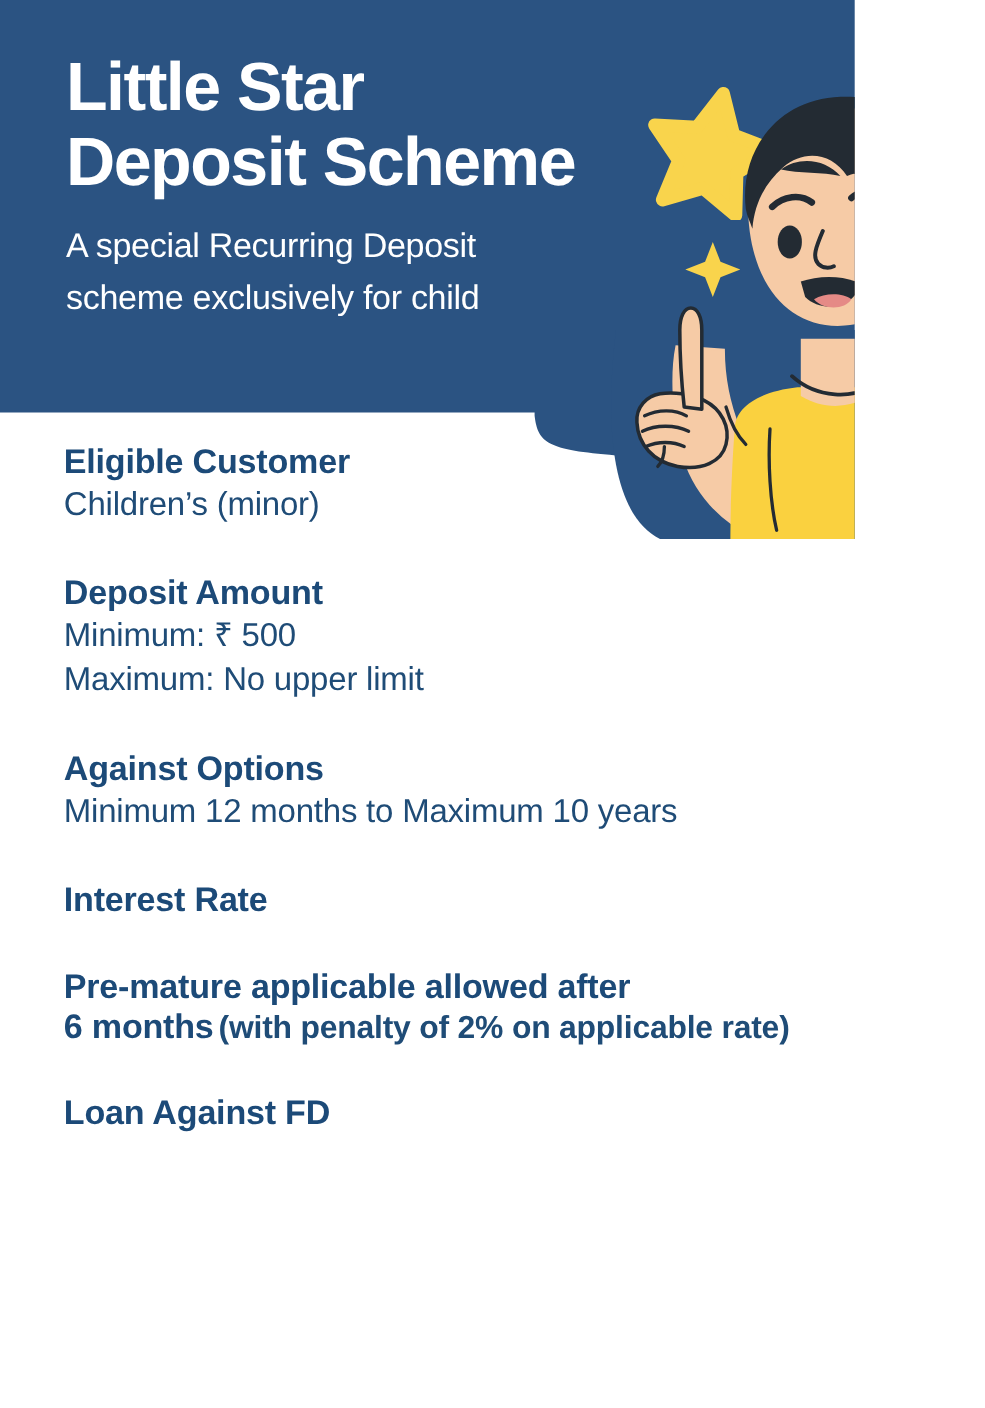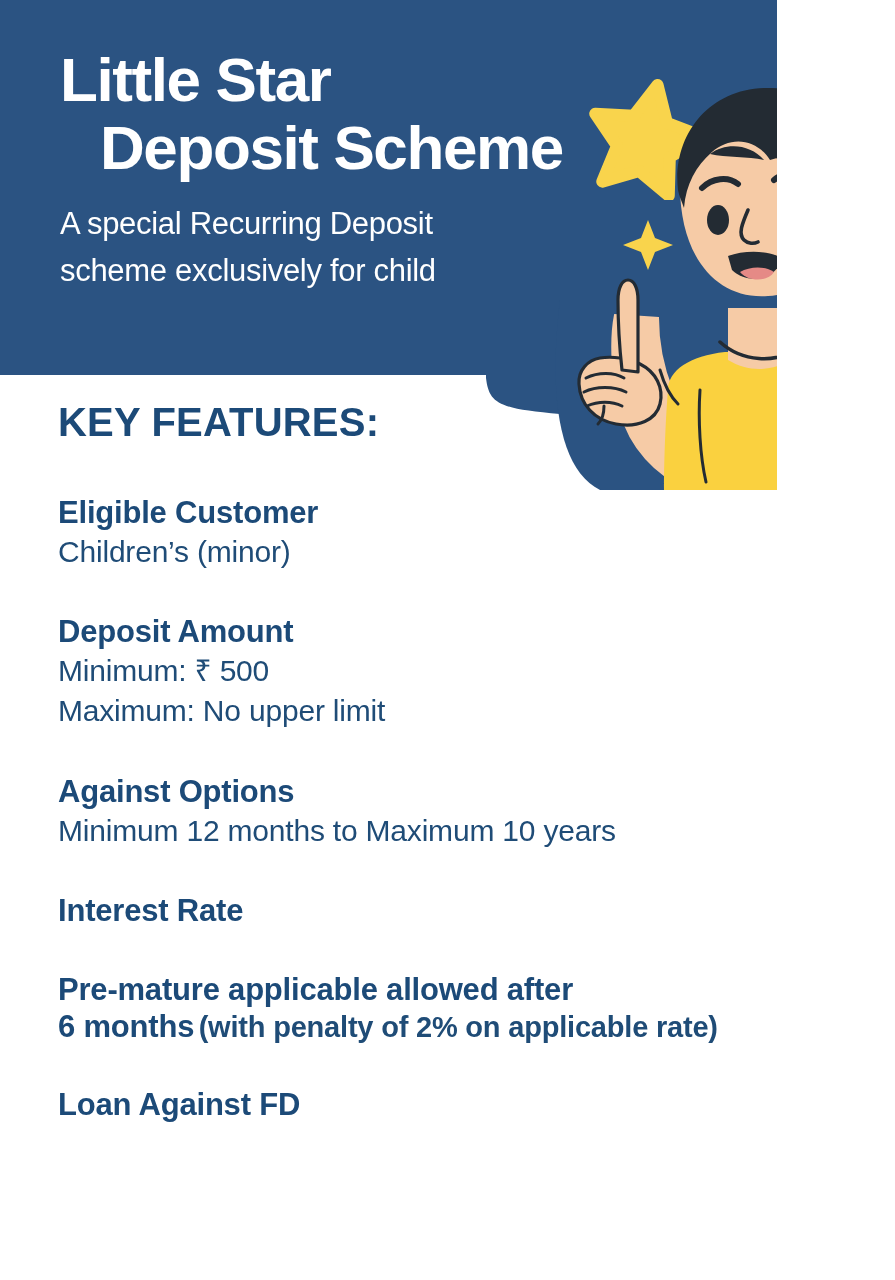--- a/index.html
+++ b/index.html
@@ -27,21 +27,21 @@
     z-index:4;
   }
   .title-line {
     color:#ffffff;
     font-size:62px;
     font-weight:bold;
     line-height:1.03;
     letter-spacing:-1.4px;
     white-space:nowrap;
   }
-  .title-line.l2 { margin-top:4px;margin-left:40px; }
+  .title-line.l2 { margin-top:4px; }
   .subtitle {
     margin-top:20px;
     color:#ffffff;
     font-size:31px;
     font-weight:500;
     line-height:1.52;
     letter-spacing:-0.3px;
   }
 
   .illustration {
@@ -196,21 +196,20 @@
     <div class="title-line l2">Deposit Scheme</div>
     <div class="subtitle">
       <span>A special Recurring Deposit</span><br>
       <span>scheme exclusively for child</span>
     </div>
   </div>
 </div>
 
 <div class="content">
 
-  <div class="section-heading">KEY FEATURES:</div>
 
   <div class="feature">
     <div class="feature-label">Eligible Customer</div>
     <div class="feature-value">Children’s (minor)</div>
   </div>
 
   <div class="feature">
     <div class="feature-label">Deposit Amount</div>
     <div class="feature-value rupee">Minimum: ₹ 500</div>
     <div class="feature-value">Maximum: No upper limit</div>

